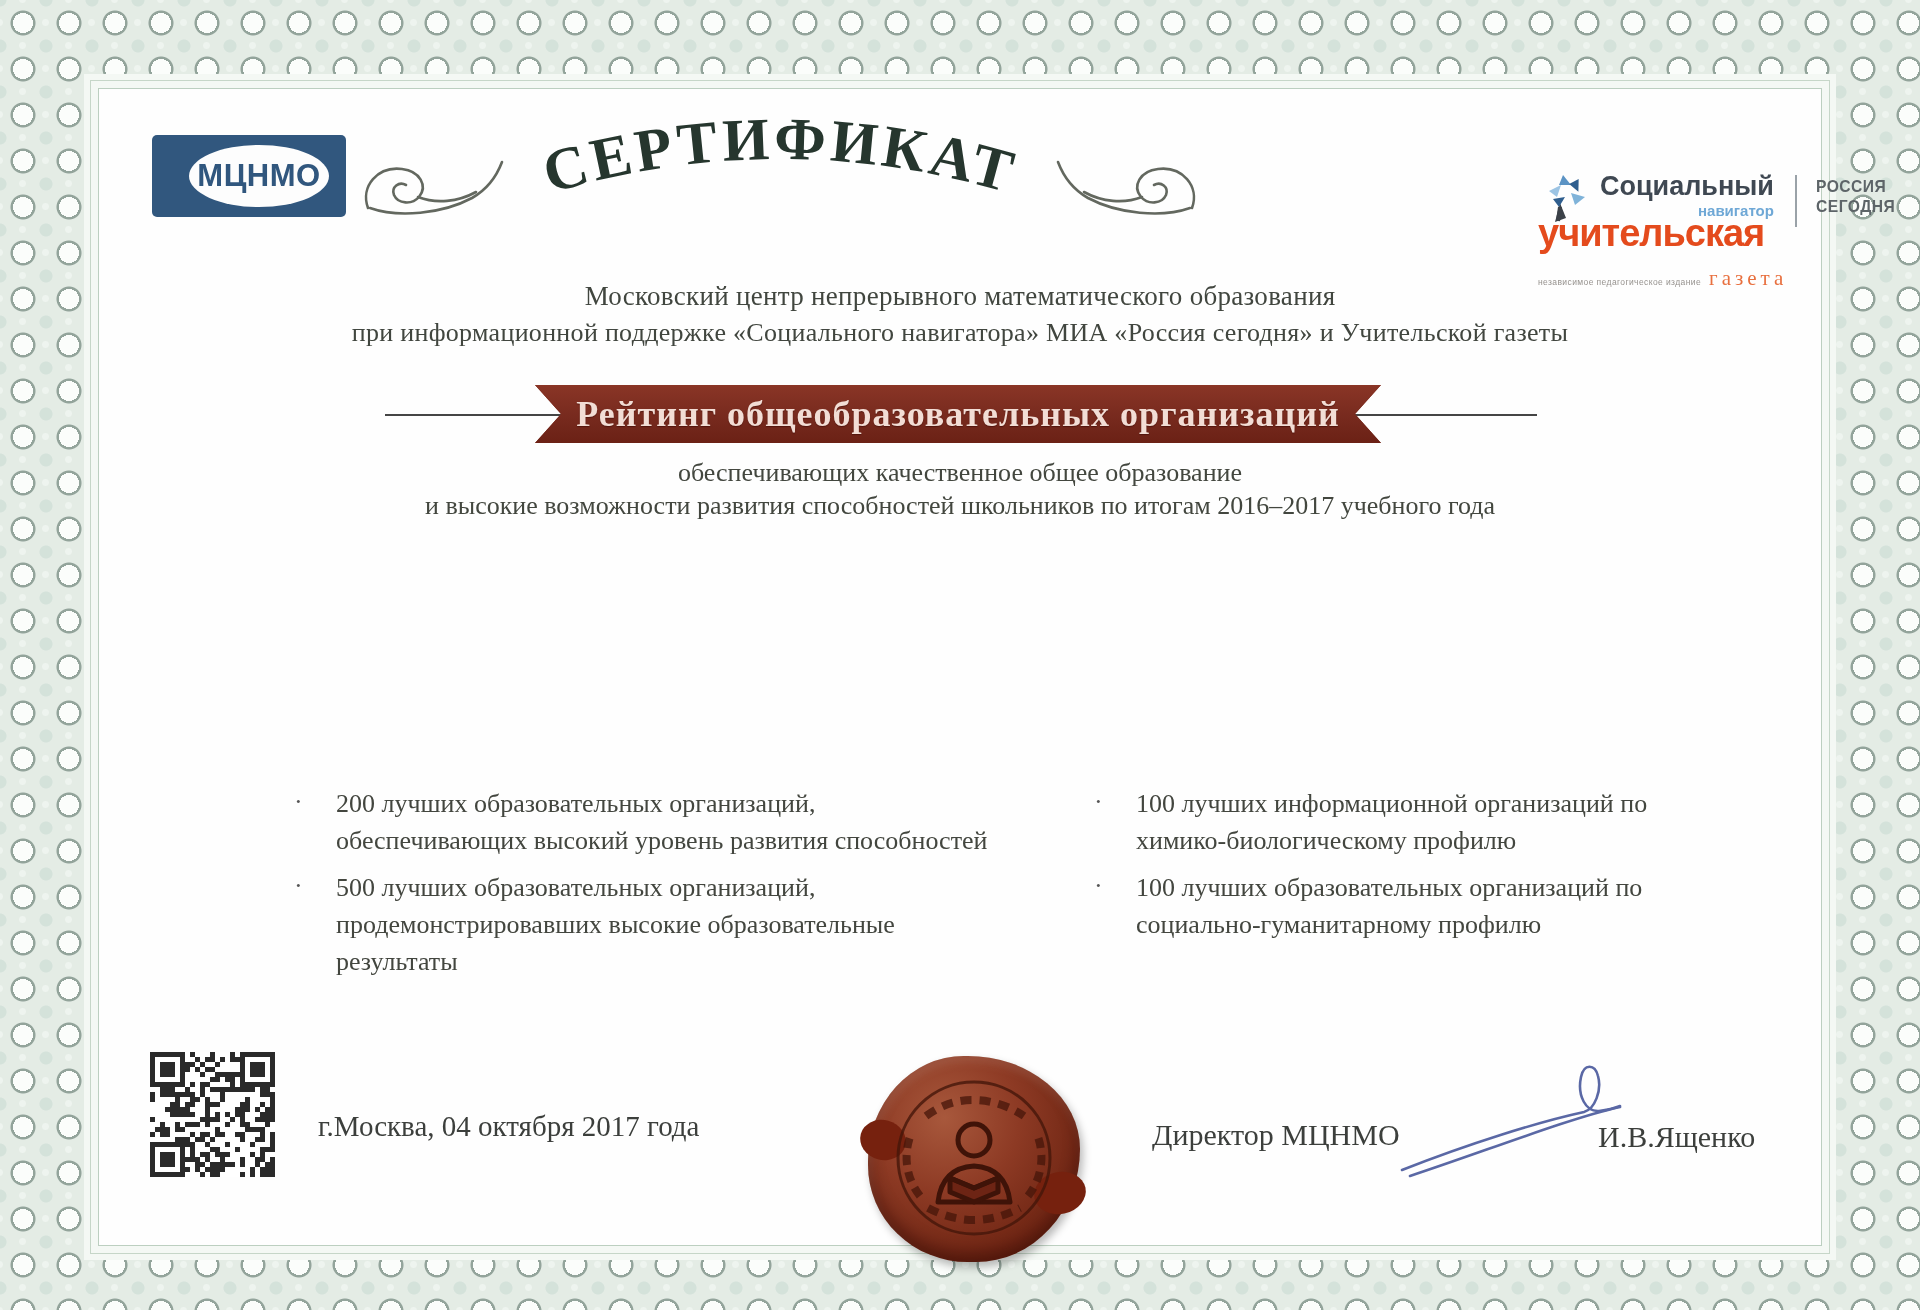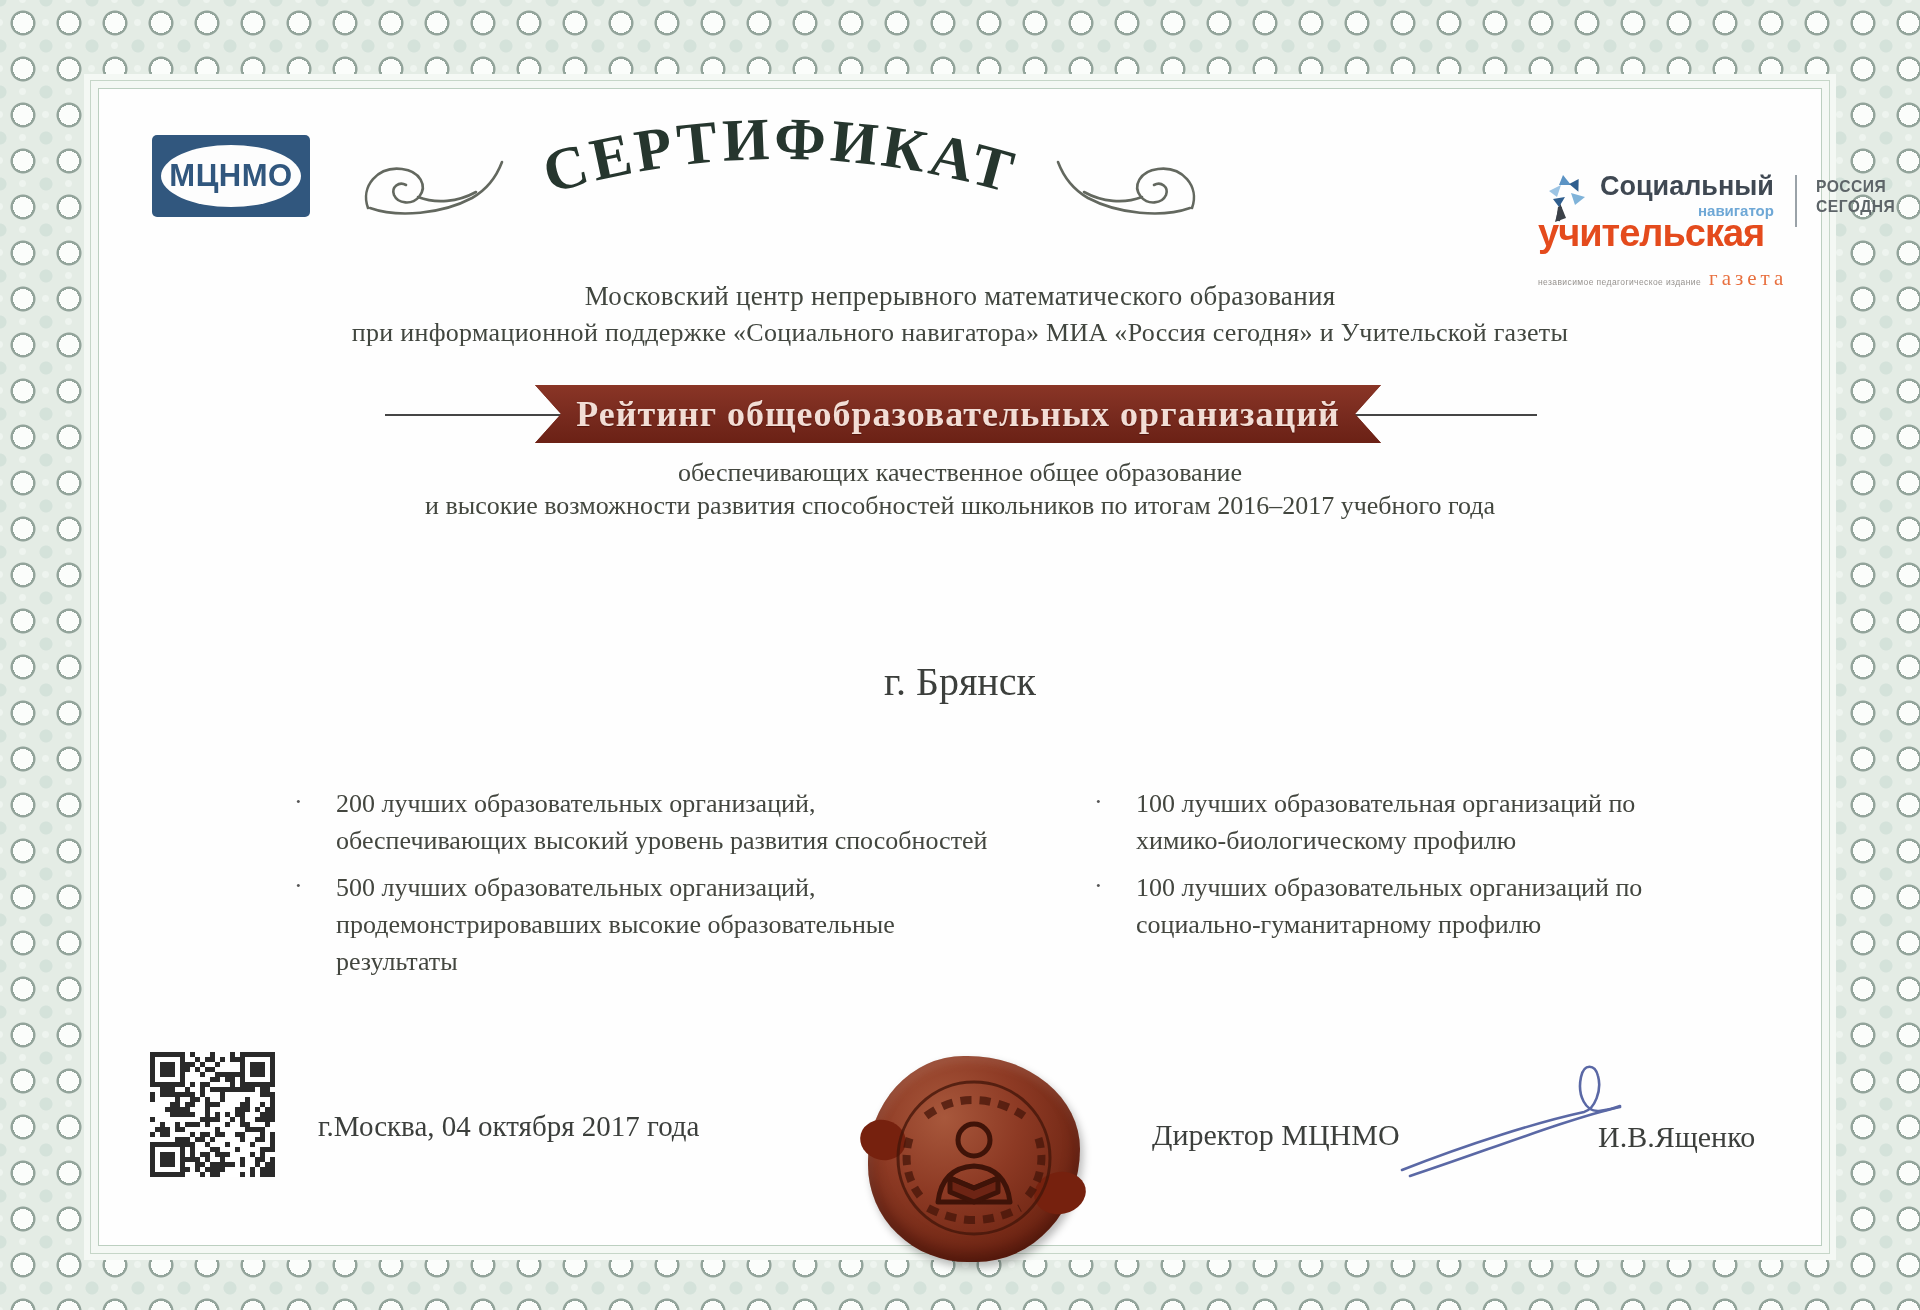--- a/index.html
+++ b/index.html
@@ -22,22 +22,22 @@
     position:absolute;left:98px;top:88px;width:1722px;height:1156px;
     background:#fefefe;
     border:1px solid #bccfc0;
     outline:1px solid #c6d6c8;outline-offset:7px;
     box-shadow:0 0 0 14px #f4f8f4;
   }
 
   .abs{position:absolute;}
 
   
-  .mcnmo{left:152px;top:135px;width:158px;height:82px;background:#31577e;border-radius:5px;
-    display:flex;align-items:center;justify-content:center;}
+  .mcnmo{left:152px;top:135px;width:174px;height:82px;background:#31577e;border-radius:5px;
+    display:flex;align-items:center;justify-content:center;padding-left:20px;}
   .mcnmo .oval{width:140px;height:62px;background:#fdfdfd;border-radius:50%;
     display:flex;align-items:center;justify-content:center;}
   .mcnmo .oval span{font-family:"Liberation Sans",sans-serif;font-weight:bold;font-size:31px;
     color:#31577e;letter-spacing:.5px;}
 
   
   .title-arch{left:470px;top:98px;width:620px;height:130px;}
   .flourish{width:150px;height:72px;}
   .flourish-left{left:358px;top:152px;}
   .flourish-right{left:1052px;top:152px;transform:scaleX(-1);}
@@ -179,36 +179,35 @@
   <div class="abs issuer1">Московский центр непрерывного математического образования</div>
   <div class="abs issuer2">при информационной поддержке «Социального навигатора» МИА «Россия сегодня» и Учительской газеты</div>
 
   <div class="abs rule"></div>
   <div class="abs banner">
     <span>Рейтинг общеобразовательных организаций</span>
   </div>
   <div class="abs bsub1">обеспечивающих качественное общее образование</div>
   <div class="abs bsub2">и высокие возможности развития способностей школьников по итогам 2016–2017 учебного года</div>
 
-  <div class="abs city">г. Брянск</div>
 
   <div class="abs col col-left">
     <div class="li">
       <span class="dot">·</span>
       <span>200 лучших образовательных организаций, обеспечивающих высокий уровень развития способностей</span>
     </div>
     <div class="li">
       <span class="dot">·</span>
       <span>500 лучших образовательных организаций, продемонстрировавших высокие образовательные результаты</span>
     </div>
   </div>
   <div class="abs col col-right">
     <div class="li">
       <span class="dot">·</span>
-      <span>100 лучших образовательная организаций по химико-биологическому профилю</span>
+      <span>100 лучших информационной организаций по химико-биологическому профилю</span>
     </div>
     <div class="li">
       <span class="dot">·</span>
       <span>100 лучших образовательных организаций по социально-гуманитарному профилю</span>
     </div>
   </div>
 
   <div class="abs qr" id="qr">
       <i class="d"></i>
       <i class="d"></i>

